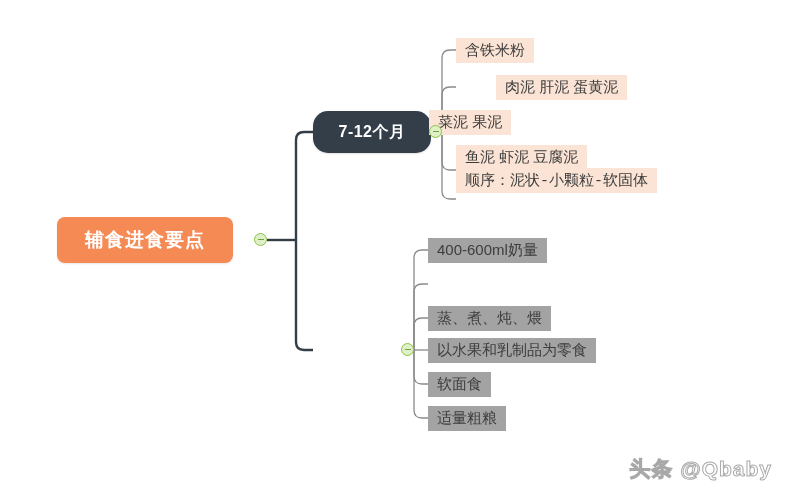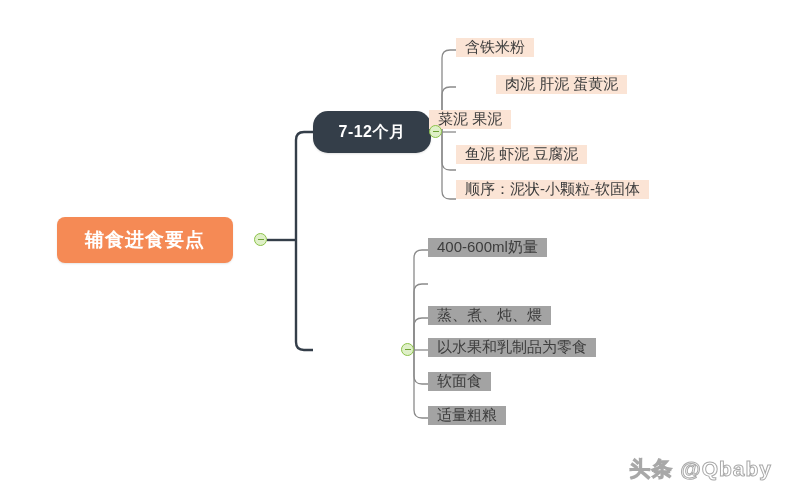--- a/index.html
+++ b/index.html
@@ -64,21 +64,21 @@
     font-weight: bold;
     letter-spacing: 0.5px;
     white-space: nowrap;
   }
   #branch-0 { left: 313px; top: 111px; width: 118px; height: 42px; }
   #branch-1 { left: 313px; top: 331px; width: 90px;  height: 38px; }
 
   
   .leaf-node {
     position: absolute;
-    height: 19px;
+    height: 25px;
     display: flex;
     align-items: center;
     padding: 0 9px;
     box-sizing: border-box;
     white-space: nowrap;
     font-size: 15px;
     color: #3d3d3d;
   }
   .leaf-a { background: #FBE4D5; }
   .leaf-b { background: #a3a3a3; }
@@ -169,21 +169,21 @@
 
 
   <div class="leaf-node leaf-a" style="left:456px; top:38px;">含铁米粉</div>
 
   <div class="leaf-node leaf-a" style="left:456px; top:75px;margin-left:40px;">肉泥 肝泥  蛋黄泥</div>
 
   <div class="leaf-node leaf-a" style="left:429px; top:110px;">菜泥 果泥</div>
 
   <div class="leaf-node leaf-a" style="left:456px; top:145px;">鱼泥 虾泥 豆腐泥</div>
 
-  <div class="leaf-node leaf-a" style="left:456px; top:180px;">顺序：泥状-小颗粒-软固体</div>
+  <div class="leaf-node leaf-a" style="left:456px; top:168px;font-family:Liberation Mono, monospace;">顺序：泥状-小颗粒-软固体</div>
 
   <div class="leaf-node leaf-b" style="left:428px; top:238px;">400-600ml奶量</div>
 
 
   <div class="leaf-node leaf-b" style="left:428px; top:306px;">蒸、煮、炖、煨</div>
 
   <div class="leaf-node leaf-b" style="left:428px; top:338px;">以水果和乳制品为零食</div>
 
   <div class="leaf-node leaf-b" style="left:428px; top:372px;">软面食</div>
 

